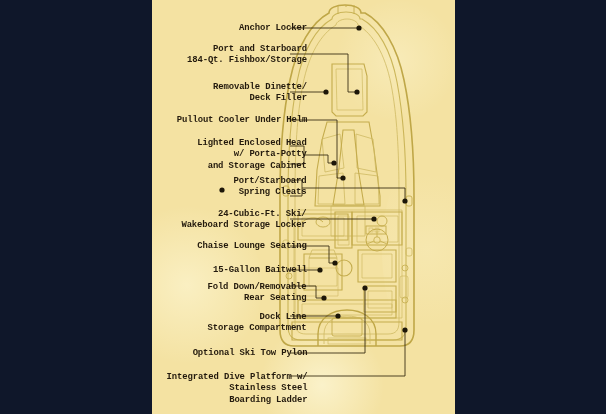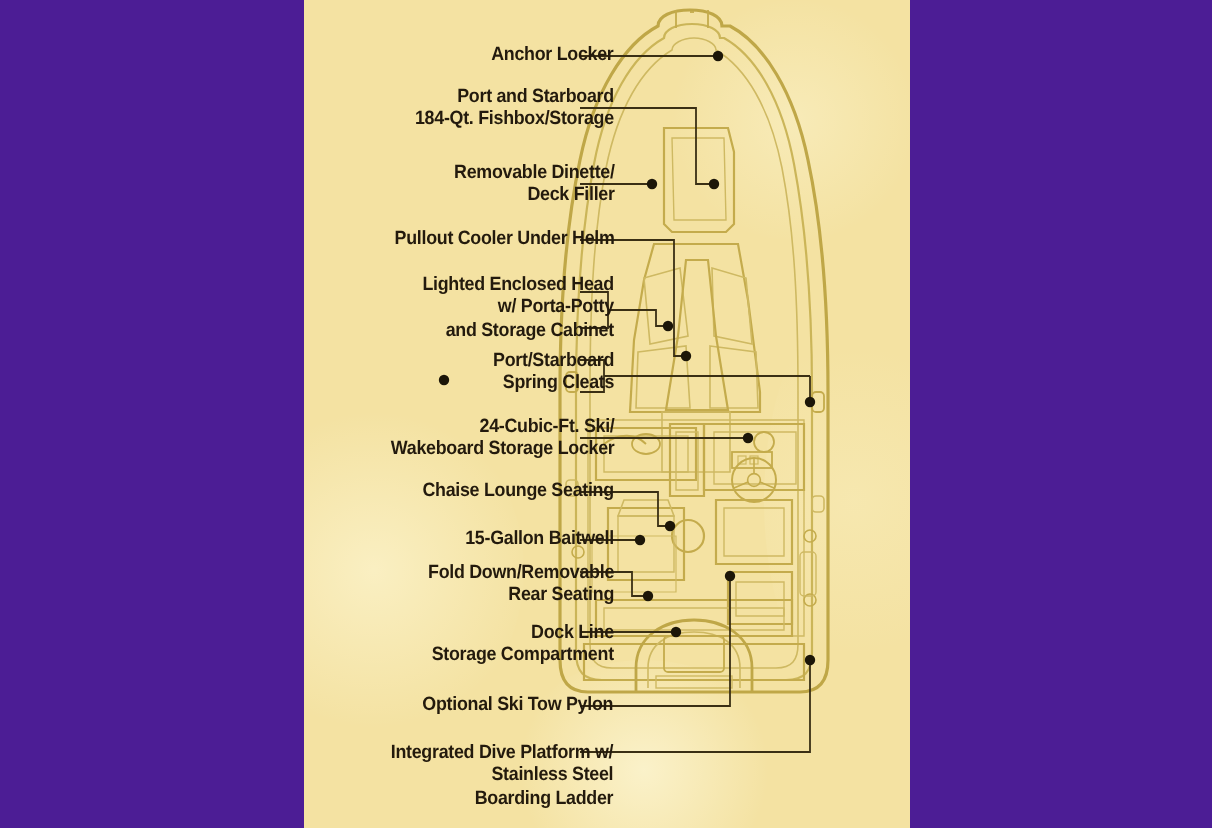--- a/index.html
+++ b/index.html
@@ -4,23 +4,23 @@
 <style>
   html, body {
     margin: 0;
     padding: 0;
     background: #ffffff;
   }
   #screen {
     position: relative;
     width: 606px;
     height: 414px;
-    background: #4c1d95;
+    background: #0f172a;
     overflow: hidden;
-    font-family: Liberation Sans, sans-serif;
+    font-family: Liberation Mono, monospace;
   }
   #panel {
     position: absolute;
     left: 152px;
     top: 0;
     width: 303px;
     height: 414px;
     background: #f4e2a2;
     overflow: hidden;
   }

